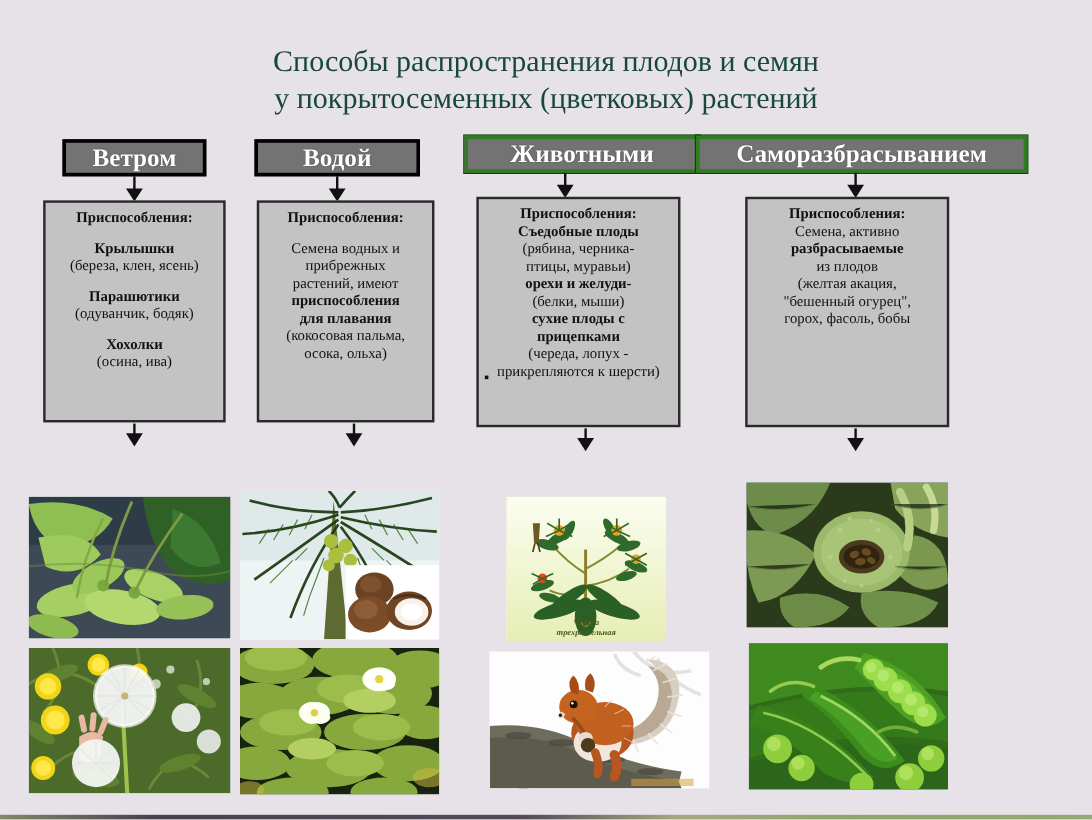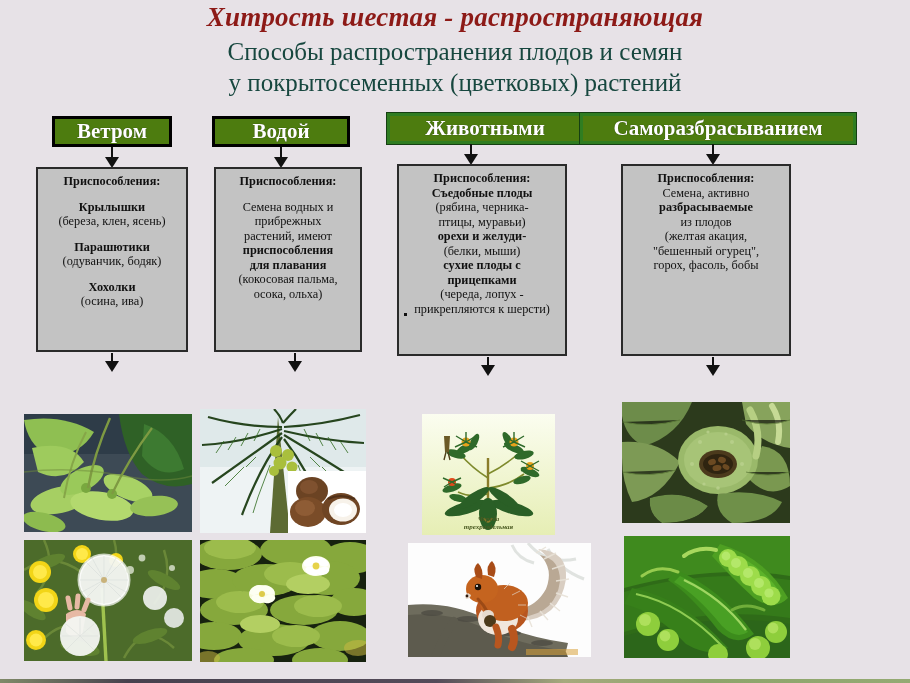--- a/index.html
+++ b/index.html
@@ -28,21 +28,21 @@
     font-family:"Liberation Serif", serif;
     font-weight:normal;
     font-size:25px;line-height:31px;
     color:#17473f;
   }
   .title-sub .l2{display:block;}
 
   
   .cat-btn{
     position:absolute;
-    background:#4d7c0f;
+    background:#737373;
     color:#ffffff;
     font-family:"Liberation Serif", serif;
     font-weight:bold;
     font-size:21px;
     display:flex;align-items:center;justify-content:center;
     box-sizing:border-box;
     height:31px;
     text-shadow:0 0 1px rgba(0,0,0,.6);
   }
   .cat-btn.dark-edge{border:3px solid #000000;}
@@ -102,21 +102,20 @@
     position:absolute;left:0;bottom:0;width:910px;height:4px;
     background:linear-gradient(90deg,#6e7a52 0%,#2b2533 14%,#3a3040 48%,#9aa06a 62%,#7d9a55 78%,#86a05f 100%);
     opacity:.85;
   }
 </style>
 </head>
 <body>
 
 <div id="slide">
 
-  <div class="title-main">Хитрость шестая - распространяющая</div>
   <div class="title-sub">
     <span class="l1">Способы распространения плодов и семян</span>
     <span class="l2">у покрытосеменных (цветковых) растений</span>
   </div>
 
   <div class="cat-btn dark-edge" style="left:52px;top:116px;width:120px;">Ветром</div>
   <div class="cat-btn dark-edge" style="left:212px;top:116px;width:138px;">Водой</div>
   <div class="cat-btn green-edge" style="left:387px;top:113px;width:196px;">Животными</div>
   <div class="cat-btn green-edge" style="left:580px;top:113px;width:276px;">Саморазбрасыванием</div>
 

